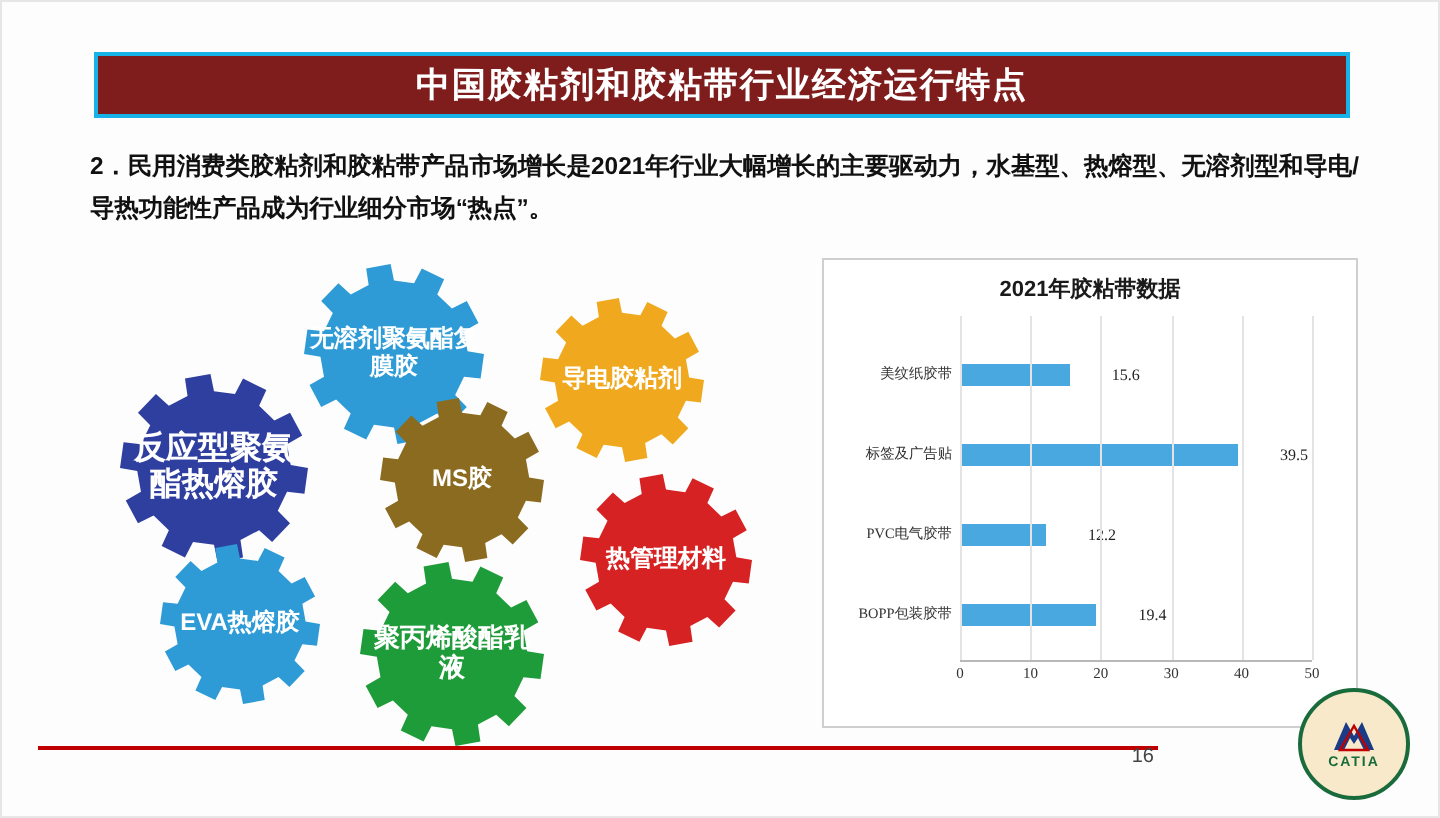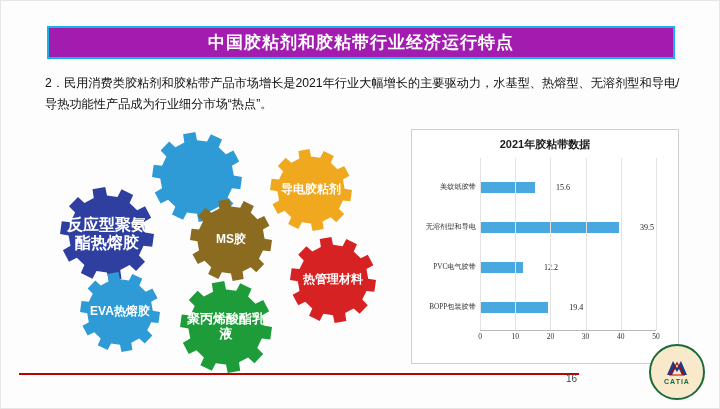--- a/index.html
+++ b/index.html
@@ -14,37 +14,37 @@
   .slide {
     position: absolute; inset: 0;
     background: #fdfdfd;
     border: 1px solid #e6e6e6;
   }
   
   .title-bar {
     position: absolute;
     left: 46px; top: 25px;
     width: 628px; height: 33px;
-    background: #a21caf;
+    background: #7f1d1d;
     border: 2px solid #17b2e8;
     display: flex; align-items: center; justify-content: center;
   }
   .title-bar .title-text {
     color: #ffffff;
     font-size: 17px;
     font-weight: bold;
     letter-spacing: 1px;
   }
   
   .body-text {
     position: absolute;
     left: 44px; top: 72px;
     width: 640px;
     font-size: 12.2px;
-    font-weight: normal;
+    font-weight: bold;
     color: #111111;
     line-height: 1.75;
   }
   
   .gear-area {
     position: absolute;
     left: 40px; top: 125px;
     width: 360px; height: 225px;
   }
   .gear {
@@ -186,20 +186,21 @@
     <div class="title-text">中国胶粘剂和胶粘带行业经济运行特点</div>
   </div>
 
   <div class="body-text">2．民用消费类胶粘剂和胶粘带产品市场增长是2021年行业大幅增长的主要驱动力，水基型、热熔型、无溶剂型和导电/导热功能性产品成为行业细分市场“热点”。</div>
 
   <div class="gear-area">
       <div class="gear" style="left: 110px; top: 5px; width: 92px; height: 92px; font-size: 12px;">
         <svg width="92" height="92" viewBox="0 0 92 92">
           <polygon points="91.00,46.00 89.29,58.28 81.00,57.37 76.57,66.49 82.41,72.45 73.80,81.38 67.63,75.77 58.68,80.55 59.91,88.80 47.70,90.97 46.00,82.80 35.96,81.40 32.09,88.80 20.94,83.38 24.37,75.77 17.06,68.74 9.59,72.45 3.76,61.51 11.00,57.37 9.23,47.39 1.00,46.00 2.71,33.72 11.00,34.63 15.43,25.51 9.59,19.55 18.20,10.62 24.37,16.23 33.32,11.45 32.09,3.20 44.30,1.03 46.00,9.20 56.04,10.60 59.91,3.20 71.06,8.62 67.63,16.23 74.94,23.26 82.41,19.55 88.24,30.49 81.00,34.63 82.77,44.61" fill="#2e9bd6"></polygon>
         </svg>
+        <span class="lbl">无溶剂聚氨酯复膜胶</span>
       </div>
       <div class="gear" style="left: 228px; top: 22px; width: 84px; height: 84px; font-size: 12px;">
         <svg width="84" height="84" viewBox="0 0 84 84">
           <polygon points="83.00,42.00 81.44,53.19 73.96,52.38 69.91,60.71 75.17,66.10 67.33,74.24 61.75,69.18 53.58,73.54 54.67,80.99 43.55,82.97 42.00,75.60 32.83,74.32 29.33,80.99 19.17,76.05 22.25,69.18 15.58,62.76 8.83,66.10 3.51,56.13 10.04,52.38 8.42,43.27 1.00,42.00 2.56,30.81 10.04,31.62 14.09,23.29 8.83,17.90 16.67,9.76 22.25,14.82 30.42,10.46 29.33,3.01 40.45,1.03 42.00,8.40 51.17,9.68 54.67,3.01 64.83,7.95 61.75,14.82 68.42,21.24 75.17,17.90 80.49,27.87 73.96,31.62 75.58,40.73" fill="#f0a91e"></polygon>
         </svg>
         <span class="lbl">导电胶粘剂</span>
       </div>
       <div class="gear" style="left: 18px; top: 60px; width: 96px; height: 96px; font-size: 16px;">
         <svg width="96" height="96" viewBox="0 0 96 96">
           <polygon points="95.00,48.00 93.22,60.83 84.52,59.87 79.89,69.38 86.02,75.63 77.04,84.96 70.57,79.07 61.23,84.05 62.52,92.70 49.77,94.97 48.00,86.40 37.52,84.94 33.48,92.70 21.83,87.04 25.43,79.07 17.81,71.73 9.98,75.63 3.88,64.20 11.48,59.87 9.63,49.45 1.00,48.00 2.78,35.17 11.48,36.13 16.11,26.62 9.98,20.37 18.96,11.04 25.43,16.93 34.77,11.95 33.48,3.30 46.23,1.03 48.00,9.60 58.48,11.06 62.52,3.30 74.17,8.96 70.57,16.93 78.19,24.27 86.02,20.37 92.12,31.80 84.52,36.13 86.37,46.55" fill="#2f3fa0"></polygon>
@@ -236,21 +237,21 @@
     <div class="chart-title">2021年胶粘带数据</div>
     <div class="chart-plot">
         <div class="bar-row" style="top: 12px;">
           <div class="bar-cat">美纹纸胶带</div>
           <div class="bar-wrap">
             <div class="bar" style="width: 54.912px; background: rgb(74, 168, 224);"></div>
             <span class="bar-val">15.6</span>
           </div>
         </div>
         <div class="bar-row" style="top: 52px;">
-          <div class="bar-cat">无溶剂型和导电</div>
+          <div class="bar-cat">标签及广告贴</div>
           <div class="bar-wrap">
             <div class="bar" style="width: 139.04px; background: rgb(74, 168, 224);"></div>
             <span class="bar-val">39.5</span>
           </div>
         </div>
         <div class="bar-row" style="top: 92px;">
           <div class="bar-cat">PVC电气胶带</div>
           <div class="bar-wrap">
             <div class="bar" style="width: 42.944px; background: rgb(74, 168, 224);"></div>
             <span class="bar-val">12.2</span>

